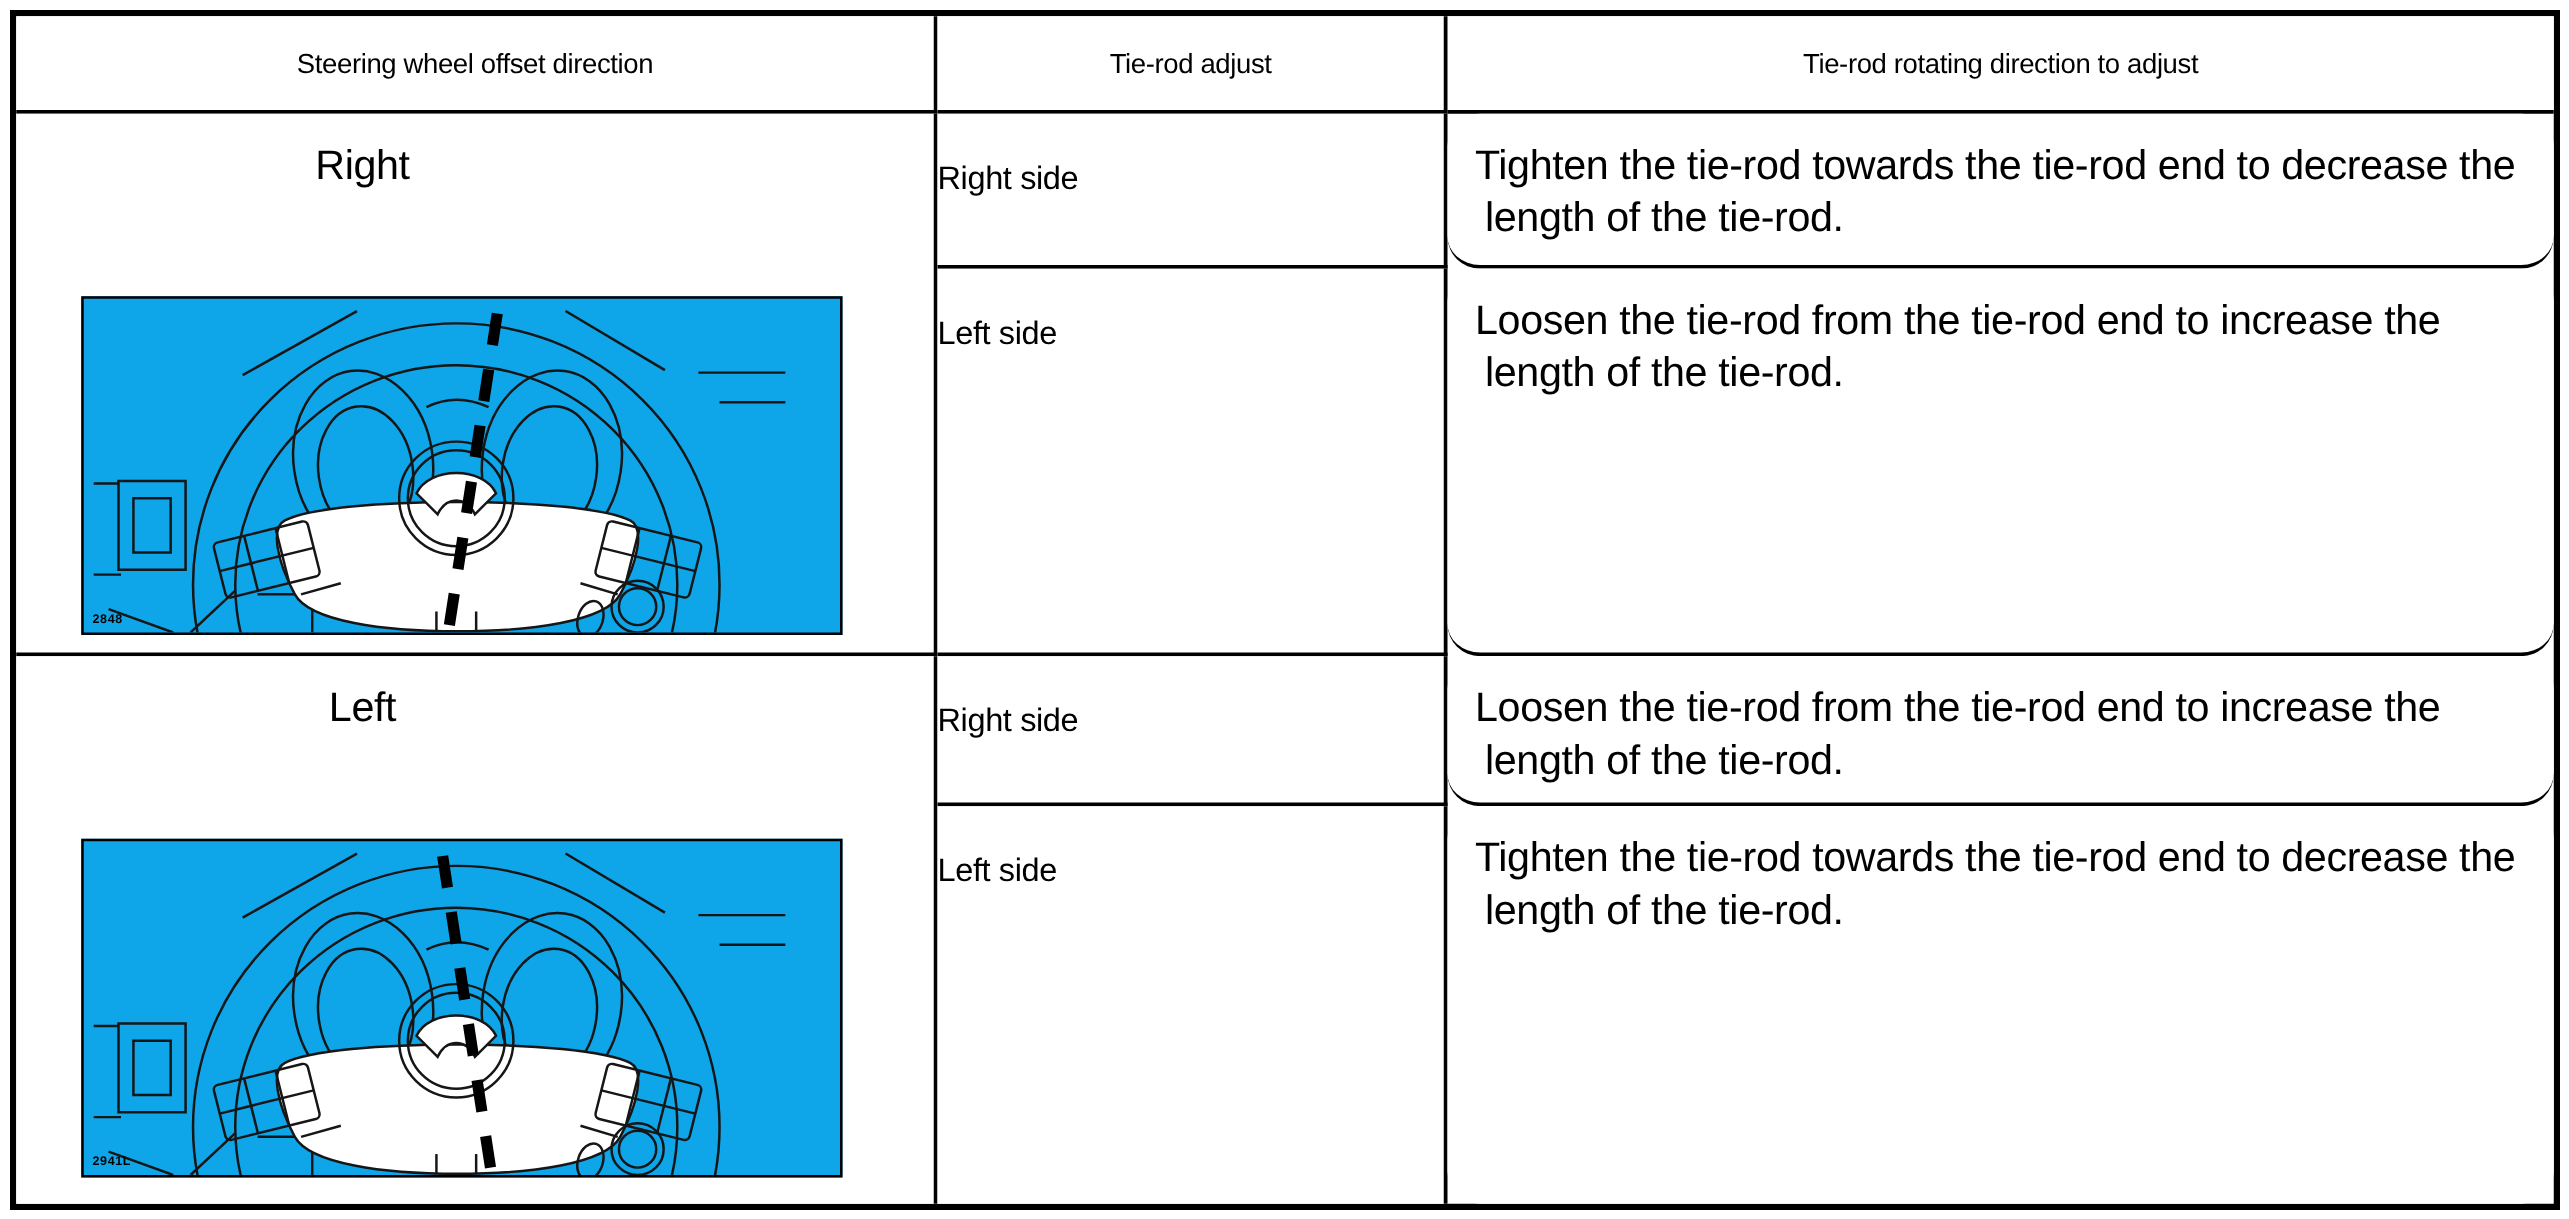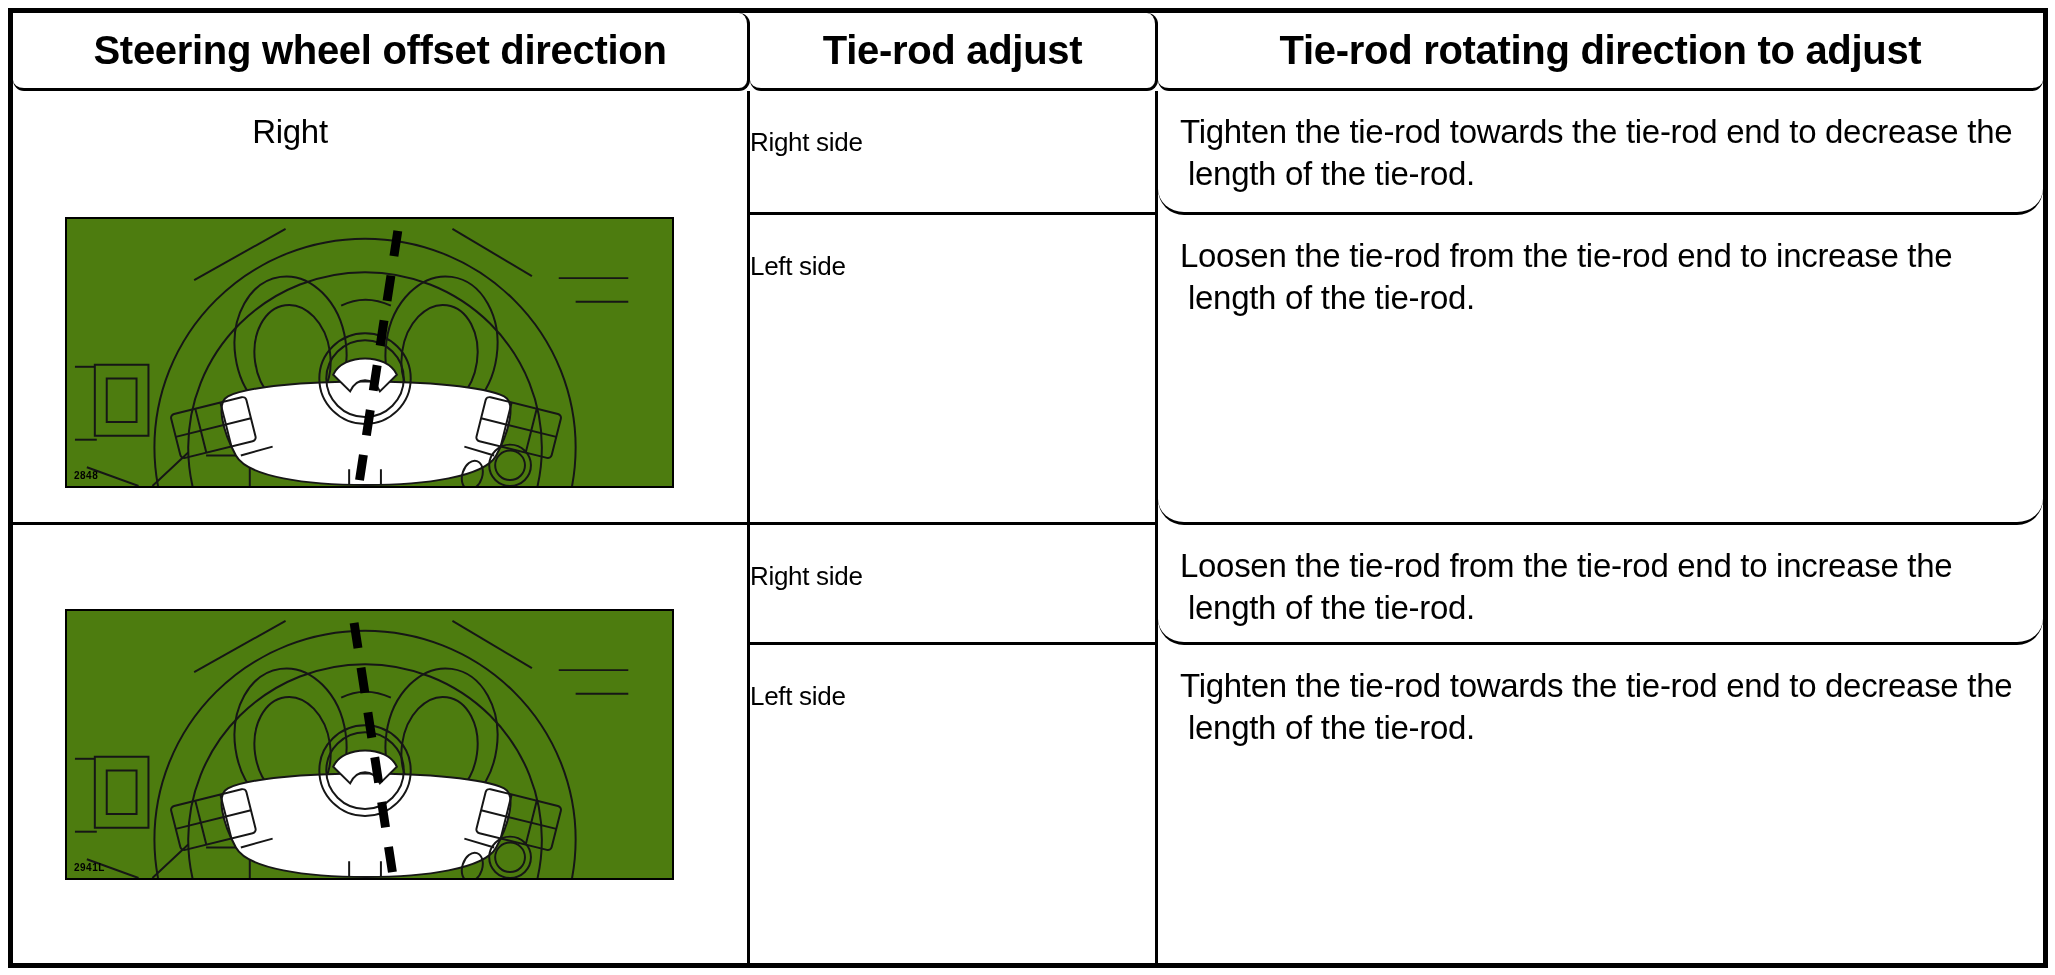--- a/index.html
+++ b/index.html
@@ -28,24 +28,23 @@
     box-sizing: border-box;
     overflow: hidden;
     background: #fff;
   }
   .br { border-right: 3px solid #000; }
   .bb { border-bottom: 3px solid #000; }
   .hdr {
     display: flex;
     align-items: center;
     justify-content: center;
-    font-weight: bold;
-    font-size: 40px;
+    font-weight: normal;
+    font-size: 22px;
     letter-spacing: -0.3px;
-    border-radius: 11px;
   }
   .side-cell {
     text-align: left;
     padding-top: 30px;
     font-size: 26px;
     line-height: 42px;
     letter-spacing: -0.3px;
   }
   .instr-cell {
     padding: 20px 22px 0 30px;
@@ -63,22 +62,22 @@
     line-height: 42px;
     letter-spacing: -0.3px;
   }
   .figure {
     position: relative;
     box-sizing: content-box;
     width: 605px;
     height: 267px;
     border: 2px solid #000;
     margin-left: 52px;
-    margin-top: 64px;
-    background: #4d7c0f;
+    margin-top: 84px;
+    background: #0ea5e9;
   }
   .figure svg { display: block; width: 100%; height: 100%; }
   .fig-code {
     position: absolute;
     left: 7px;
     bottom: 5px;
     font-size: 10px;
     font-weight: bold;
     letter-spacing: 0.5px;
     line-height: 10px;
@@ -165,20 +164,21 @@
     </div>
   </div>
 
   <div class="cell br bb side-cell" style="grid-row:2;grid-column:2">Right side</div>
   <div class="cell bb instr-cell" style="grid-row:2;grid-column:3">Tighten the tie-rod towards the tie-rod end to decrease the length of the tie-rod.</div>
 
   <div class="cell br bb side-cell" style="grid-row:3;grid-column:2">Left side</div>
   <div class="cell bb instr-cell" style="grid-row:3;grid-column:3">Loosen the tie-rod from the tie-rod end to increase the length of the tie-rod.</div>
 
   <div class="cell br dir-cell" style="grid-row:4/6;grid-column:1">
+    <div class="dir-label">Left</div>
     <div class="figure">
       <svg viewBox="0 0 609 271" preserveAspectRatio="none">
         <use href="#wheel-art"></use>
         <line class="offset-line" x1="289" y1="12" x2="328" y2="268"></line>
       </svg>
       <span class="fig-code">2941L</span>
     </div>
   </div>
 
   <div class="cell br bb side-cell" style="grid-row:4;grid-column:2">Right side</div>

